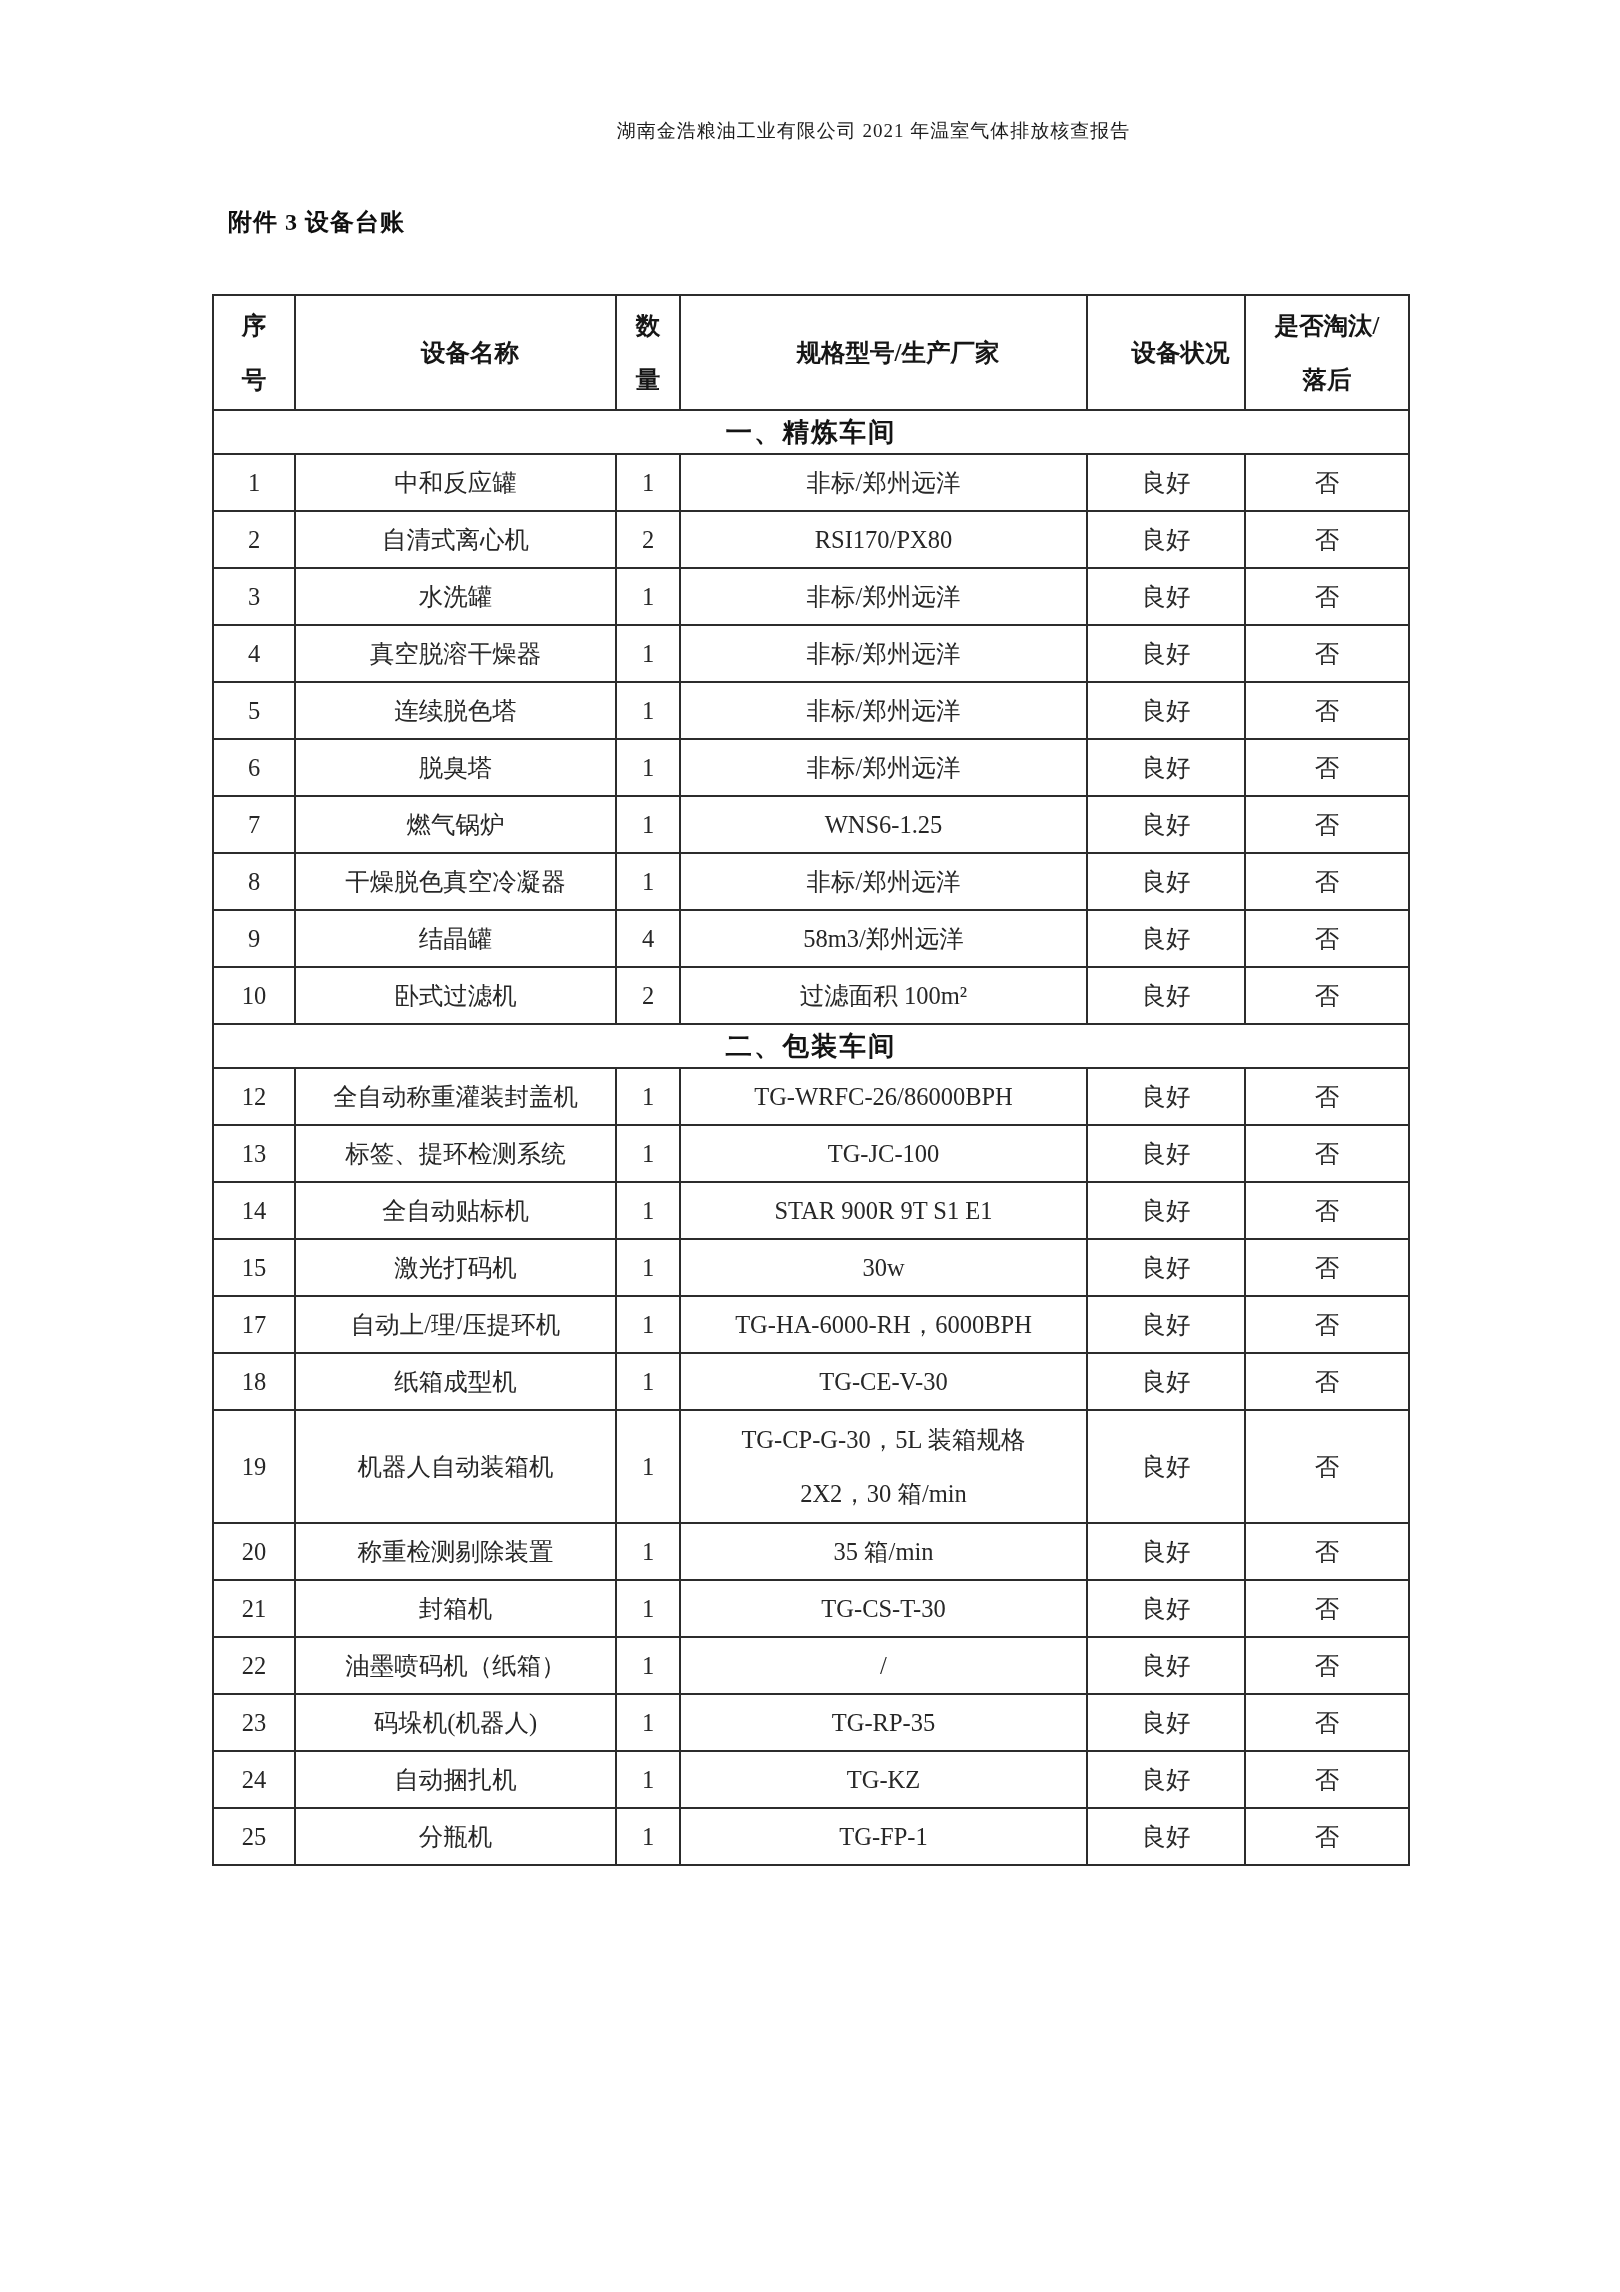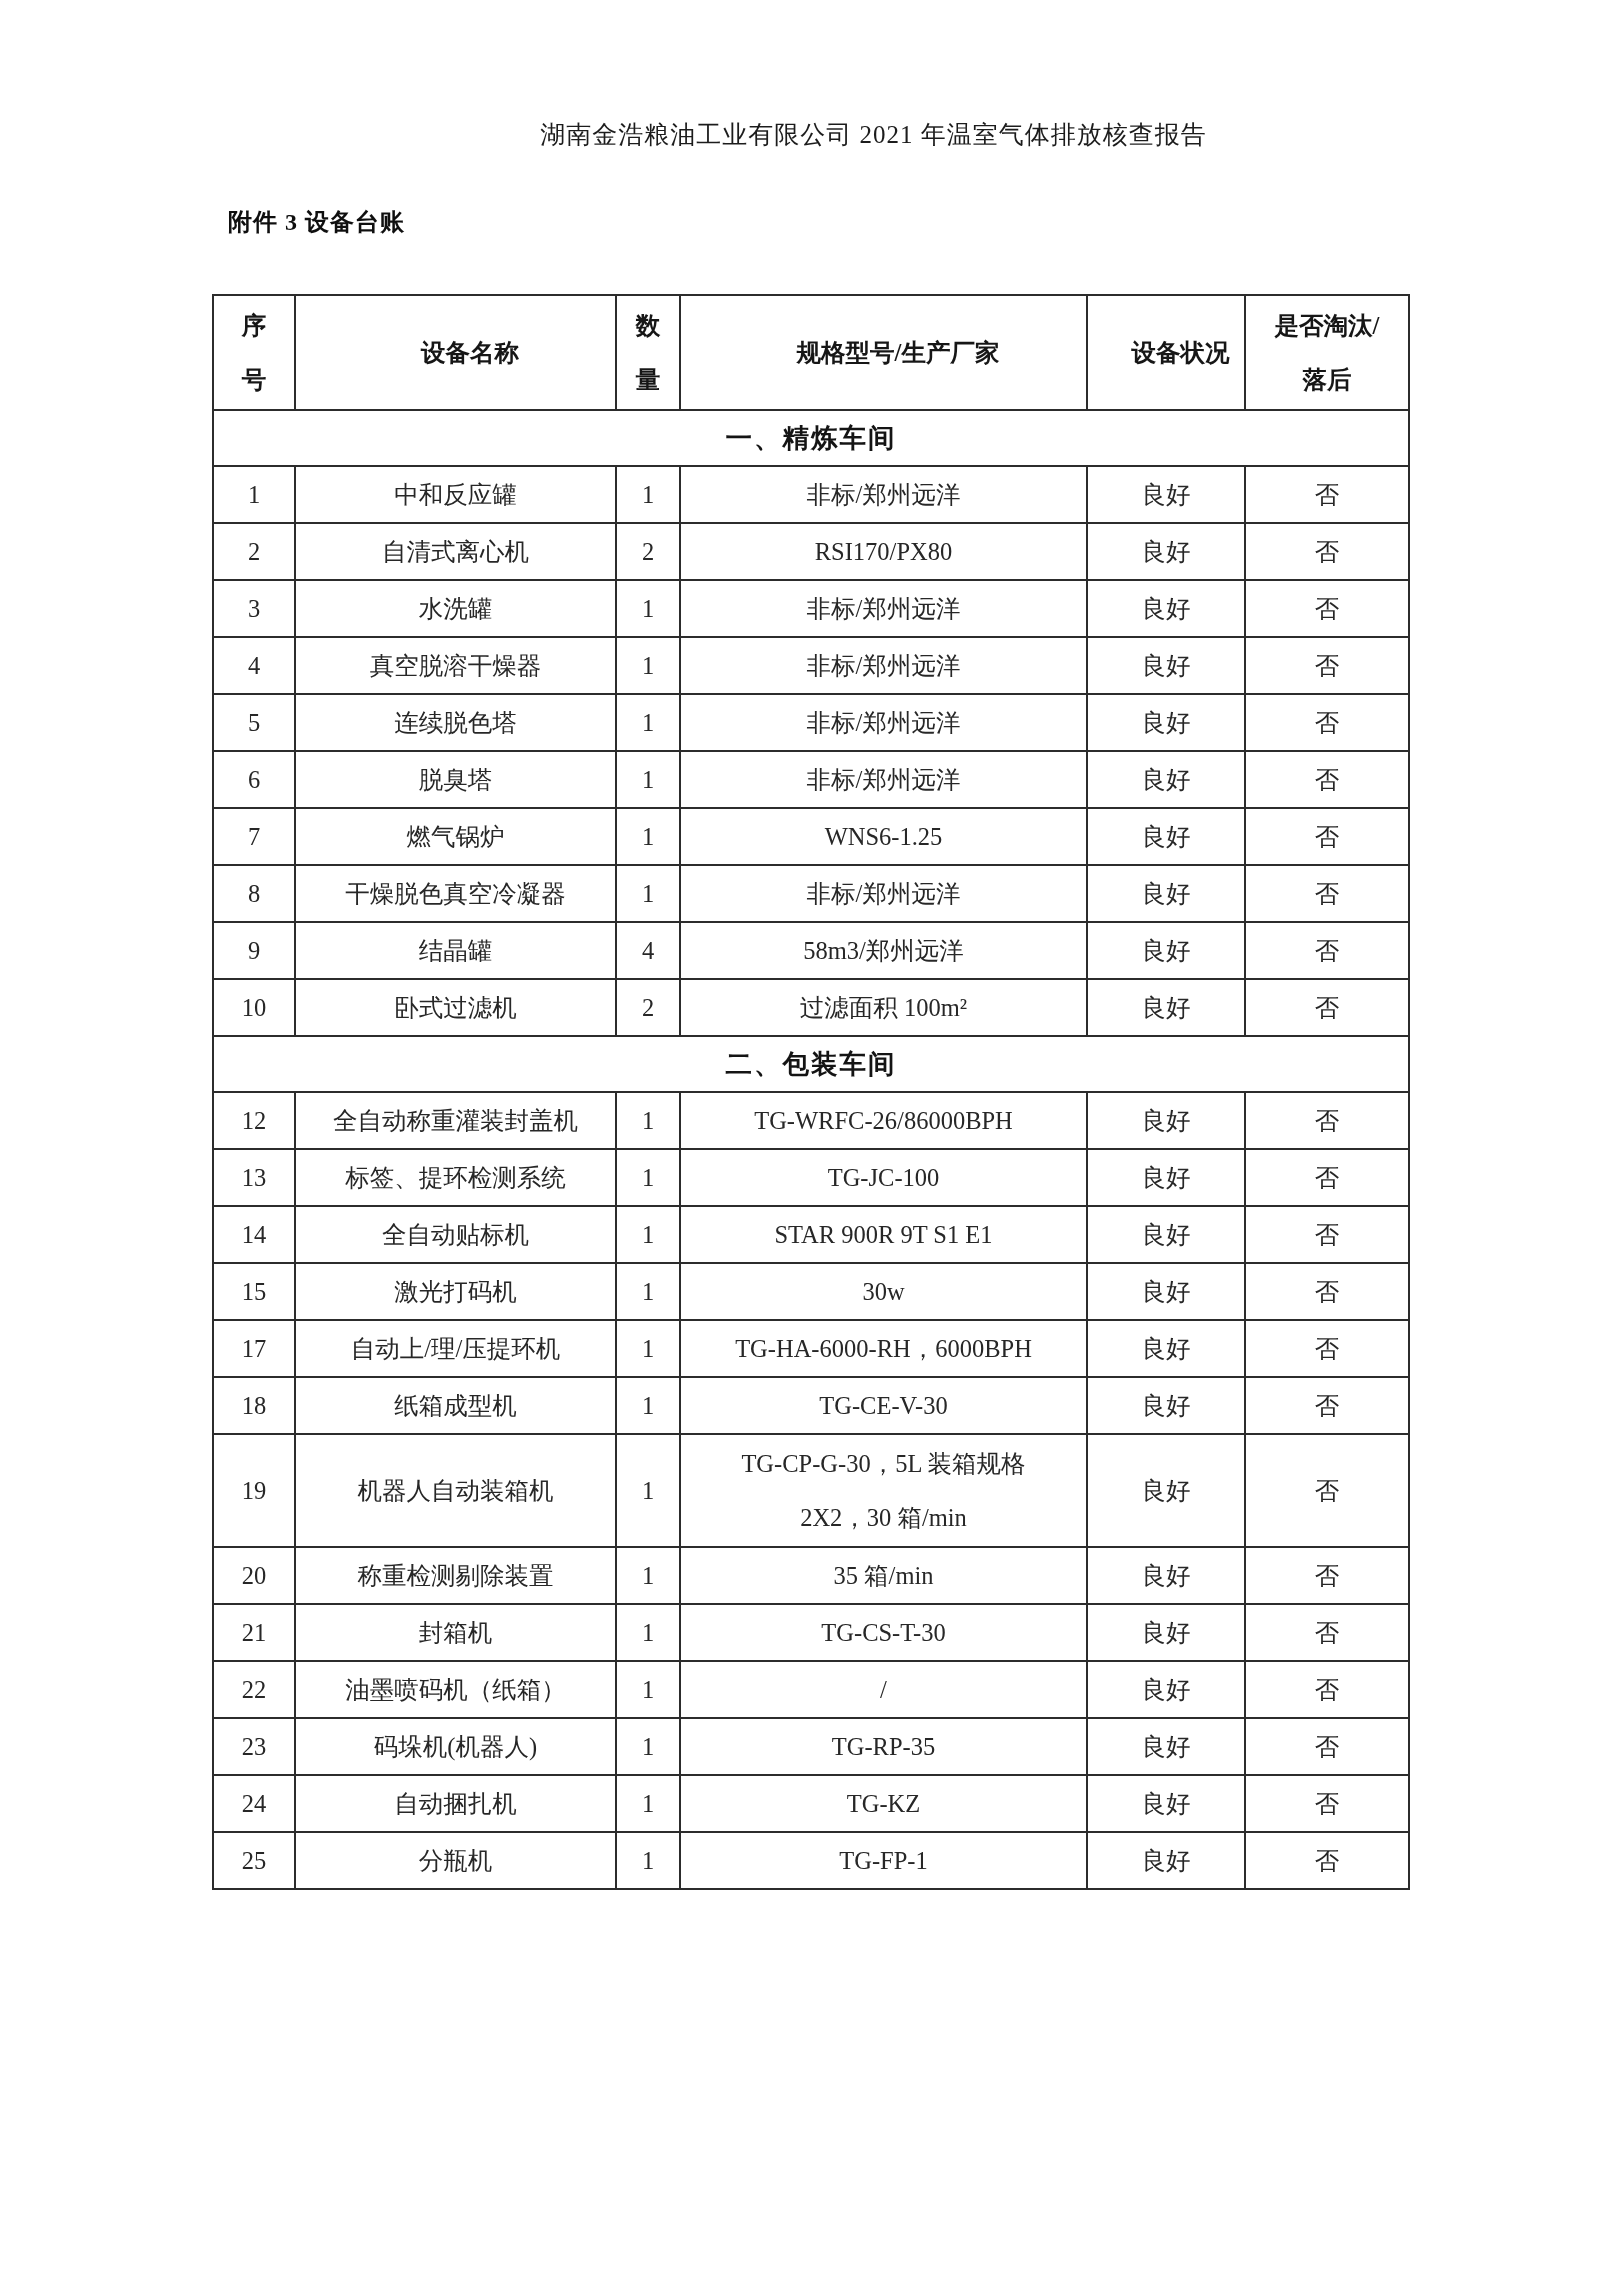--- a/index.html
+++ b/index.html
@@ -16,21 +16,21 @@
     color: #1f1f1f;
   }
   .page-header {
     position: absolute;
     top: 118px;
     left: 0;
     width: 1620px;
     box-sizing: border-box;
     padding-left: 127px;
     text-align: center;
-    font-size: 25px;
+    font-size: 19px;
     letter-spacing: 1px;
     color: #1c1c1c;
     white-space: nowrap;
   }
   .page-title {
     position: absolute;
     top: 206px;
     left: 228px;
     font-size: 24px;
     font-weight: bold;
@@ -62,21 +62,21 @@
     font-size: 24.5px;
     color: #161616;
   }
   tr.head-row th .hline {
     line-height: 54px;
   }
   tr.head-row th .hline-single {
     line-height: 29px;
     padding-left: 29px;
   }
-  tr.section-row { height: 56px; }
+  tr.section-row { height: 44px; }
   tr.section-row td {
     font-weight: bold;
     font-size: 26.5px;
     color: #141414;
     letter-spacing: 2px;
   }
   tr.data-row { height: 57px; }
   tr.data-row td {
     font-size: 24.5px;
     color: #272727;

